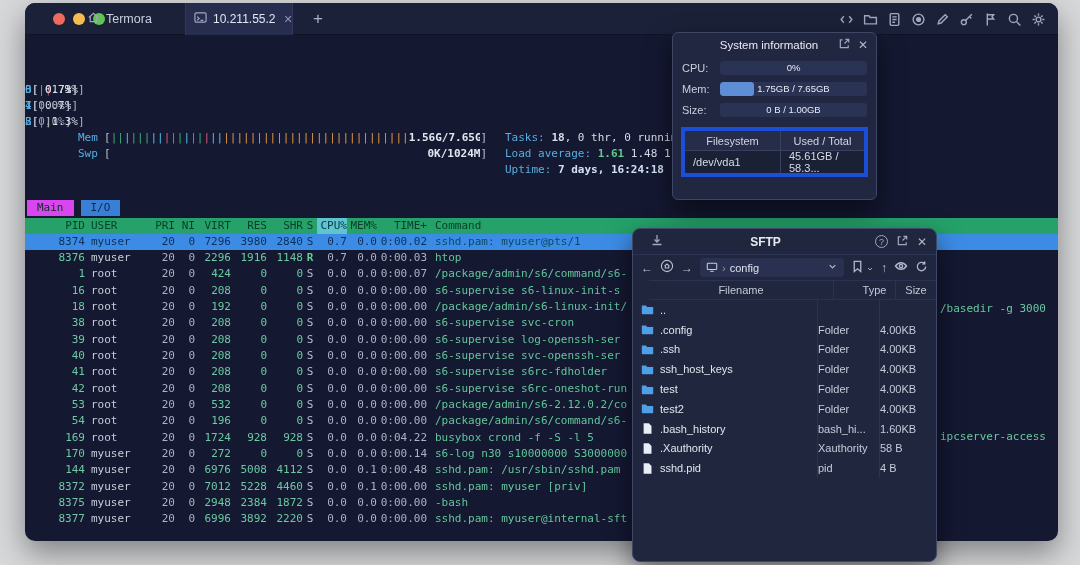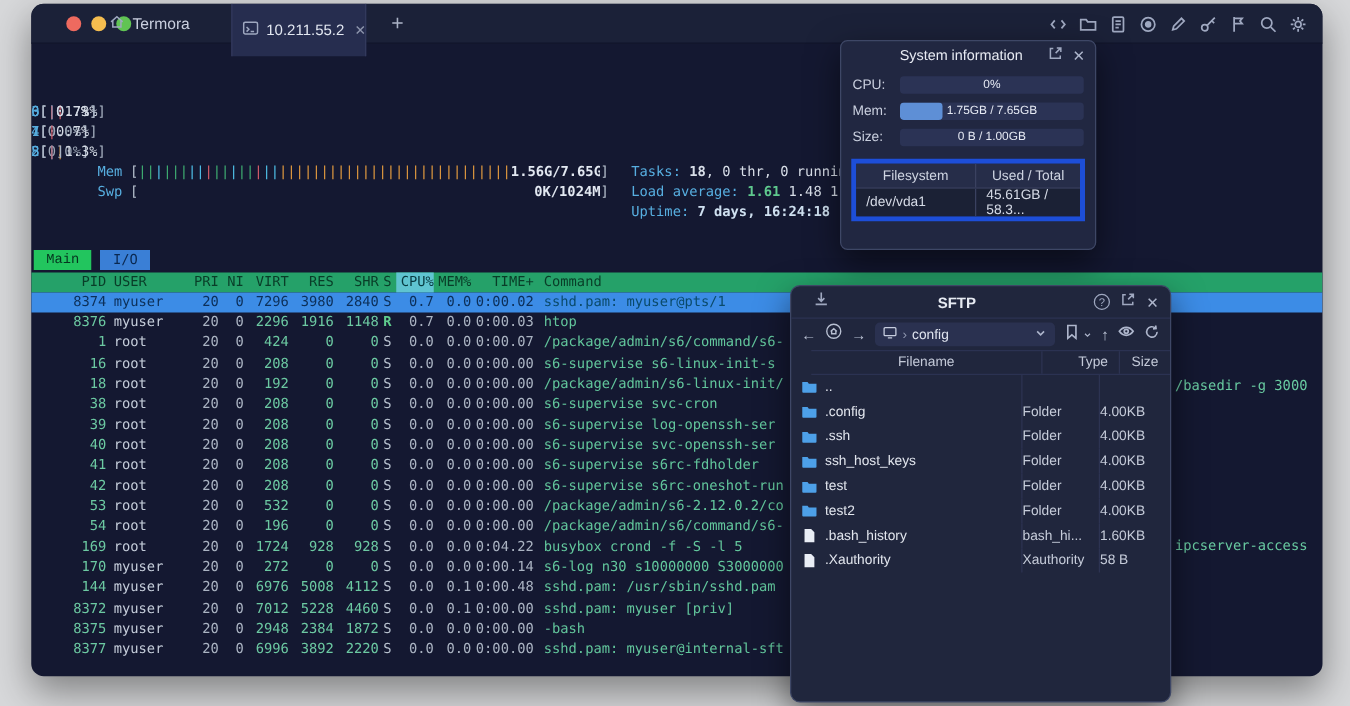--- a/index.html
+++ b/index.html
@@ -11,21 +11,21 @@
     background:#141831; border-radius:10px; overflow:hidden;
     box-shadow:0 12px 30px rgba(0,0,0,.4); }
 
   
   .titlebar { position:relative; height:32px; background:#1b2138; border-bottom:1px solid #10142a; }
   .traffic { position:absolute; left:28px; top:10px; display:flex; gap:8px; }
   .dot { width:12px; height:12px; border-radius:50%; }
   .dot.r{background:#ee6a5f;} .dot.y{background:#f5bd4f;} .dot.g{background:#61c454;}
   .appname { position:absolute; left:62px; top:0; height:32px; display:flex; align-items:center; gap:6px;
     color:#c9cfdf; font-size:12.5px; }
-  .tab { position:absolute; left:160px; top:0; height:42px; width:108px; background:#262d4f;
+  .tab { position:absolute; left:160px; top:0; height:32px; width:108px; background:#262d4f;
     display:flex; align-items:center; gap:6px; padding:0 8px; color:#e2e7f1; font-size:12px;
     border-left:1px solid #32395c; border-right:1px solid #32395c; }
   .tab .close { color:#8e96ad; font-size:11px; margin-left:2px; cursor:default; }
   .newtab { position:absolute; left:282px; top:5px; width:22px; height:22px; color:#aab2c6;
     font-size:17px; display:flex; align-items:center; justify-content:center; }
   .tb-icons { position:absolute; right:12px; top:0; height:32px; display:flex; align-items:center; gap:9px; }
   .tb-icons .ic { width:15px; height:15px; display:flex; align-items:center; justify-content:center; }
   .ic svg { stroke:#9fa8c0; fill:none; stroke-width:1.3; }
 
   
@@ -44,21 +44,21 @@
   .memline .bar { flex:1; display:flex; white-space:nowrap; overflow:hidden; }
   .memline .val { margin-left:auto; color:#e2e8f1; font-weight:bold; }
   .sysline { position:absolute; left:480px; white-space:nowrap; }
   .sysline .lbl { color:#57aee0; }
   .sysline .v { color:#d8dee8; }
   .sysline .green { color:#5fc98e; font-weight:bold; }
   .sysline .up { color:#cfe0f0; font-weight:bold; }
 
   .httabs { position:absolute; left:2px; top:165px; display:flex; gap:7px; }
   .httab { height:16px; padding:0 10px; font-size:11px; display:flex; align-items:center; }
-  .httab.main { background:#22c55e; color:#06331f;font-family:Liberation Mono, monospace; }
+  .httab.main { background:#d946ef; color:#06331f; }
   .httab.io { background:#3a7fd6; color:#0a2850; }
 
   .pgrid { display:grid; grid-template-columns:34px 6px 60px 24px 20px 36px 36px 36px 14px 30px 30px 50px 8px 1fr;
     padding-left:26px; height:16.35px; align-items:center; white-space:nowrap; }
   .pgrid .num { text-align:right; }
   .phead { position:absolute; left:0; top:183px; width:100%; background:#25a169; color:#093d28; height:15.5px; }
   .phead span { overflow:visible; }
   .phead .sortcol { background:#5fc4d0; color:#083a40; }
   .prows { position:absolute; left:0; top:198.5px; width:100%; }
   .prow { width:100%; }
@@ -840,15 +840,28 @@
             <span class="ficon">
               <svg width="12" height="13" viewBox="0 0 16 16">
                 <path d="M3.5 1h7L14 4.5V15h-10.5z" fill="#e9edf5"></path>
               </svg>
             </span>
             <span>.Xauthority</span>
           </div>
           <div class="tcol">Xauthority</div>
           <div class="scol">58 B</div>
         </div>
+        <div class="fr">
+          <div class="fcol">
+
+            <span class="ficon">
+              <svg width="12" height="13" viewBox="0 0 16 16">
+                <path d="M3.5 1h7L14 4.5V15h-10.5z" fill="#e9edf5"></path>
+              </svg>
+            </span>
+            <span>sshd.pid</span>
+          </div>
+          <div class="tcol">pid</div>
+          <div class="scol">4 B</div>
+        </div>
       </div>
   </div>
 </div>
 
 </body></html>

